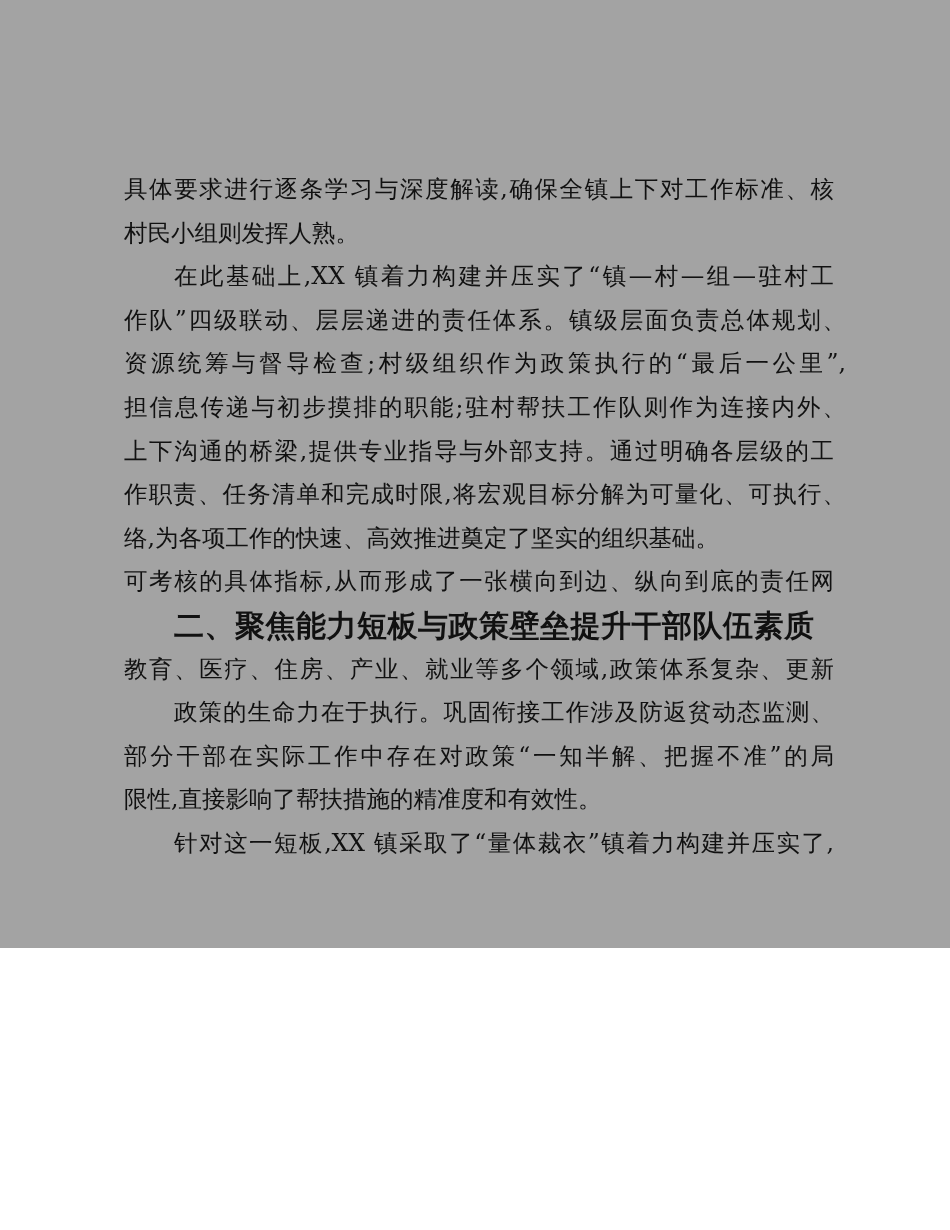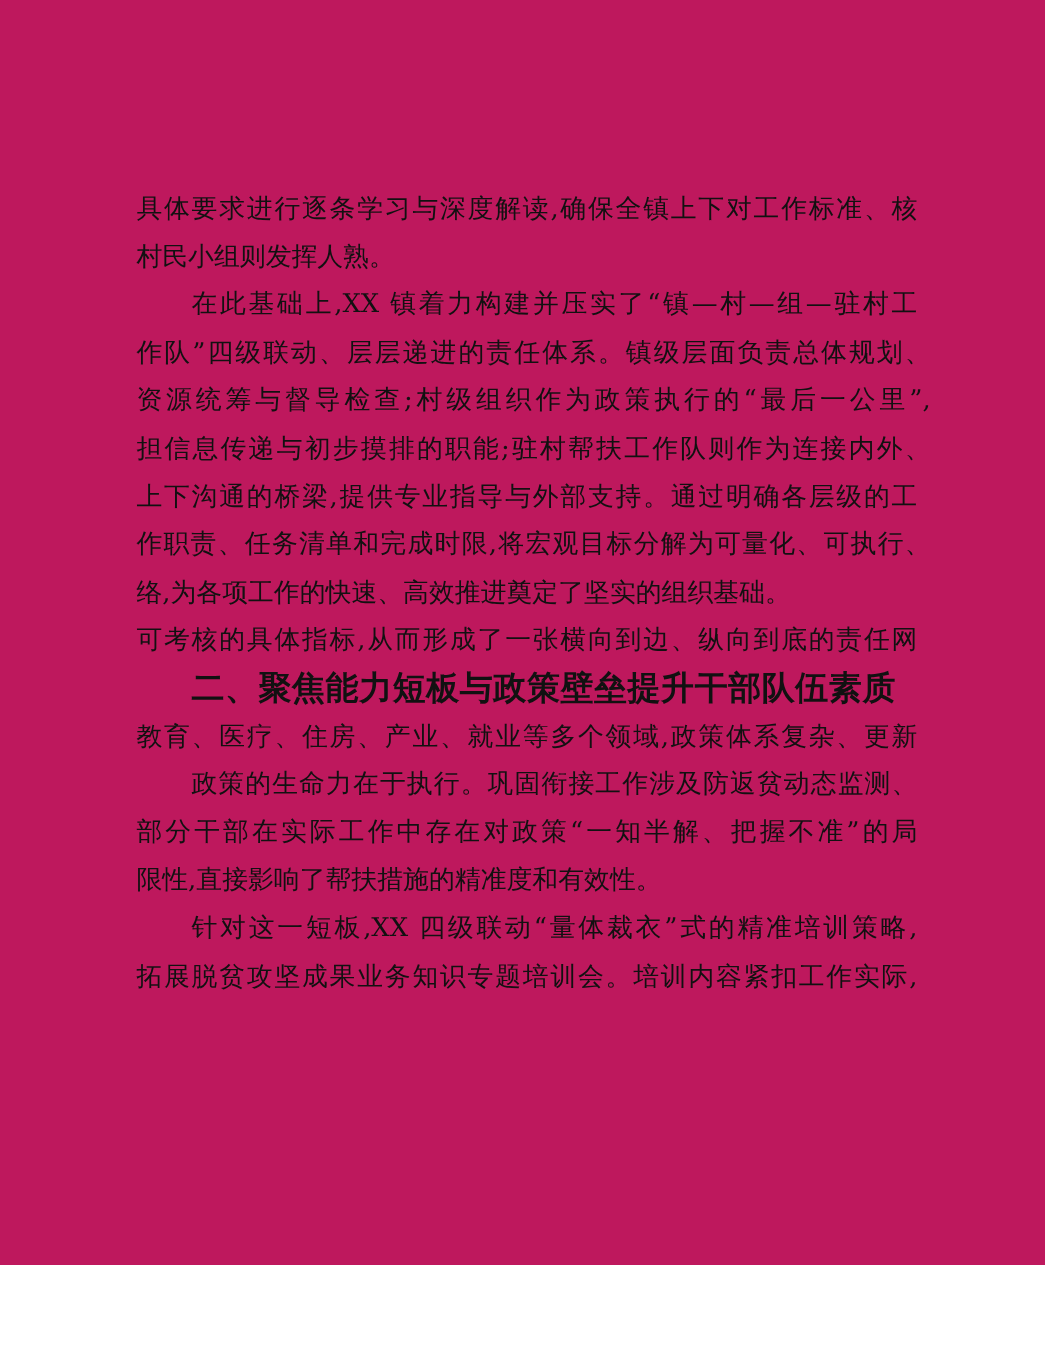--- a/index.html
+++ b/index.html
@@ -13,22 +13,22 @@
     position: relative;
     overflow: hidden;
     font-family: "DejaVu Serif", "Liberation Serif", serif;
     color: #111111;
   }
   .page {
     position: absolute;
     left: 0;
     top: 0;
     width: 950px;
-    height: 1150px;
-    background: #be185d;
+    height: 948px;
+    background: #a3a3a3;
   }
   .content {
     position: absolute;
     left: 124px;
     top: 168px;
     width: 710px;
   }
   .line {
     height: 43.6px;
     line-height: 43.6px;
@@ -72,17 +72,16 @@
     <div class="line">络,为各项工作的快速、高效推进奠定了坚实的组织基础。</div>
     <div class="line full">可考核的具体指标,从而形成了一张横向到边、纵向到底的责任网</div>
 
     <div class="line heading indent">二、聚焦能力短板与政策壁垒提升干部队伍素质</div>
 
     <div class="line full">教育、医疗、住房、产业、就业等多个领域,政策体系复杂、更新</div>
     <div class="line full indent">政策的生命力在于执行。巩固衔接工作涉及防返贫动态监测、</div>
     <div class="line full">部分干部在实际工作中存在对政策“一知半解、把握不准”的局</div>
     <div class="line">限性,直接影响了帮扶措施的精准度和有效性。</div>
 
-    <div class="line full indent">针对这一短板,XX 四级联动“量体裁衣”式的精准培训策略,</div>
-    <div class="line full">拓展脱贫攻坚成果业务知识专题培训会。培训内容紧扣工作实际,</div>
+    <div class="line full indent">针对这一短板,XX 镇采取了“量体裁衣”镇着力构建并压实了,</div>
 
   </div>
 </div>
 
 </body></html>

